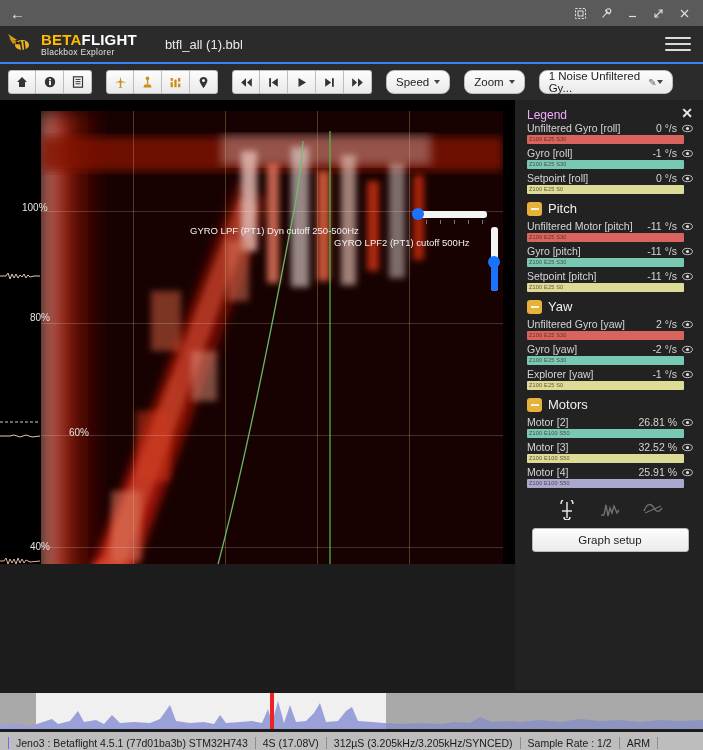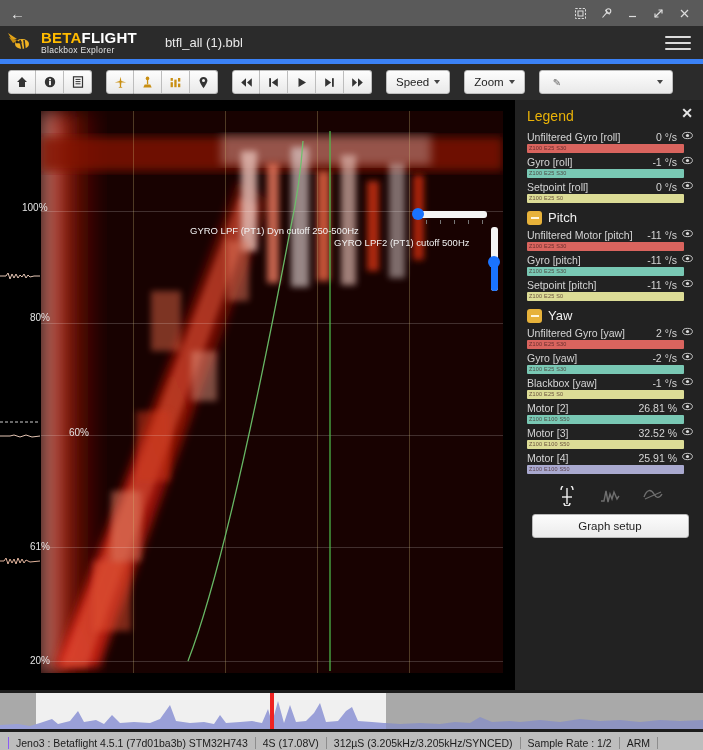--- a/index.html
+++ b/index.html
@@ -19,21 +19,21 @@
   .winbar .spacer { flex: 1; }
   .wbtn {
     width: 26px; height: 22px; display: flex; align-items: center; justify-content: center;
     color: #dcdcdc; cursor: pointer;
   }
   .wbtn svg { display:block; }
 
   
   .appbar {
     height: 38px; background: #2b2b2b; display: flex; align-items: center;
-    padding: 0 12px 0 6px; border-bottom: 5px solid #3b82f6;
+    padding: 0 12px 0 6px; border-bottom: 2px solid #3b82f6;
   }
   .logo-wrap { display: flex; align-items: center; gap: 5px; }
   .bee { width: 30px; height: 26px; }
   .brand { line-height: 1; }
   .brand .b1 { font-size: 15px; font-weight: bold; letter-spacing: .2px; }
   .brand .b1 .yel { color: #ffbb00; }
   .brand .b1 .wht { color: #ffffff; }
   .brand .b2 { font-size: 8.5px; color: #e2e2e2; letter-spacing: .3px; margin-top: 1px;}
   .filename { color: #e9e9e9; font-size: 13px; margin-left: 28px; }
   .appbar .spacer { flex: 1; }
@@ -50,32 +50,32 @@
   .btn-group { display: flex; }
   .tb {
     height: 24px; min-width: 28px; padding: 0 6px;
     background: linear-gradient(#fdfdfd,#e9e9e9);
     border: 1px solid #bdbdbd; display: flex; align-items: center; justify-content: center;
     cursor: pointer; color: #333; font-size: 11px;
   }
   .btn-group .tb + .tb { border-left: none; }
   .btn-group .tb:first-child { border-radius: 3px 0 0 3px; }
   .btn-group .tb:last-child { border-radius: 0 3px 3px 0; }
-  .tb.single { border-radius: 3px; }
+  .tb.single { border-radius: 8px; }
   .tb svg { display:block; }
   .tb .cap { font-size: 11.5px; color: #222; }
   .caret { margin-left: 5px; border-left: 3.5px solid transparent; border-right: 3.5px solid transparent; border-top: 4px solid #444; }
   .pencil { margin-left: 4px; color: #666; font-size: 10px; }
 
   
   .main { display: flex; height: 590px; }
 
   
   .graph {
-    position: relative; width: 515px; height: 590px; background: #000;
+    position: relative; width: 515px; height: 464px; background: #000;
     border-top: 1px solid #000; overflow: hidden; text-align: center;
   }
   .spectro { position: absolute; left: 41px; top: 10px; width: 462px; height: 562px; }
   .gridline { position: absolute; background: rgba(255,255,255,0.18); }
   .gridline.h { left: 41px; width: 462px; height: 1px; }
   .gridline.v { top: 10px; width: 1px; height: 562px; background: rgba(210,190,120,0.30); }
   .ylab-in { position: absolute; color: #e3e3e3; font-size: 10px; white-space: nowrap; }
   .annot { position: absolute; color: #f2f2f2; font-size: 9.5px; white-space: nowrap; }
   .curve { position: absolute; left: 41px; top: 10px; }
 
@@ -91,42 +91,42 @@
   .vslider .knob { position:absolute; left:0; top:29px; width:12px; height:12px; border-radius:50%; background:#1a73ff; }
 
   
   .trace { position: absolute; left: 0; width: 40px; height: 10px; }
 
   
   .legend {
     width: 188px; height: 590px; background: #222222; color: #ddd;
     padding: 8px 10px 0 12px; position: relative; overflow: hidden;
   }
-  .legend h1 { font-size: 14px; font-weight: normal; color: #eab308; margin-bottom: 7px; }
+  .legend h1 { font-size: 12px; font-weight: normal; color: #f0abfc; }
   .legend .close {
     position: absolute; right: 10px; top: 6px; color: #e6e6e6;
     font-size: 14px; font-weight: bold; cursor: pointer; line-height: 1;
   }
   .lsel {
     width: 166px; height: 24px; background: #fff; color: #222; font-size: 11px;
     border: 1px solid #c0c0c0; border-radius: 3px; display: flex; align-items: center;
     justify-content: center; position: relative; cursor: pointer; margin-bottom: 9px;
   }
   .lsel .dn { position:absolute; right: 8px; top: 5px; color:#555; font-size:10px; }
 
   .grp-head { display: flex; align-items: center; gap: 6px; margin: 7px 0 4px; }
   .grp-tog {
     width: 15px; height: 14px; border-radius: 3px; background: #e7b23a;
     display: flex; align-items: center; justify-content: center;
   }
   .grp-tog i { display:block; width: 8px; height: 2px; background: #fff6dd; }
   .grp-name { font-size: 13px; color: #efefef; }
 
   .fld { margin-bottom: 3px; }
-  .fld-row { display: flex; }
+  .fld-row { display: flex; align-items: center; }
   .fld-name { font-size: 10.5px; color: #d5d5d5; flex: 1; white-space: nowrap; }
   .fld-val { font-size: 10.5px; color: #d5d5d5; margin-right: 5px; white-space: nowrap; }
   .eye { width: 11px; height: 9px; }
   .bar {
     height: 9px; width: 157px; margin-top: 1px; border-radius: 1px;
     font-size: 5.5px; color: rgba(60,25,25,0.75); padding-left: 2px; line-height: 9px;
     font-family: "Liberation Sans", sans-serif; letter-spacing: .2px; overflow: hidden;
   }
 
   .lg-icons { display: flex; justify-content: space-around; padding: 0 18px; margin-top: 12px; }
@@ -327,20 +327,21 @@
       <span class="cap">Speed</span>
       <span class="caret"></span>
     </div>
 
     <div class="tb single" style="padding:0 9px;">
       <span class="cap">Zoom</span>
       <span class="caret"></span>
     </div>
 
     <div class="tb single" style="padding:0 9px; width:134px; justify-content:flex-start;">
+      <span class="cap">1 Noise Unfiltered Gy...</span>
       <span class="pencil">✎</span>
       <span class="caret" style="margin-left:auto;"></span>
     </div>
   </div>
 
   <div class="main">
 
     <div class="graph">
 
       <svg class="spectro" viewBox="0 0 462 562" preserveAspectRatio="none">
@@ -410,21 +411,21 @@
       <div class="gridline v" style="left:409px"></div>
 
       <svg class="curve" width="462" height="562" viewBox="0 0 462 562">
         <path d="M147 550 C178 470 215 300 249 120 C256 88 260 60 262 30" fill="none" stroke="#6cc16a" stroke-width="1.3" opacity="0.95"></path>
         <line x1="289" y1="20" x2="289" y2="560" stroke="#4fbf4d" stroke-width="1.3" opacity="0.95"></line>
       </svg>
 
       <div class="ylab-in" style="left:22px; top:101px;">100%</div>
       <div class="ylab-in" style="left:30px; top:211px;">80%</div>
       <div class="ylab-in" style="left:30px; top:326px;padding-left:39px;">60%</div>
-      <div class="ylab-in" style="left:30px; top:440px;">61%</div>
+      <div class="ylab-in" style="left:30px; top:440px;">40%</div>
       <div class="ylab-in" style="left:30px; top:554px;">20%</div>
 
       <div class="annot" style="left:190px; top:124px;">GYRO LPF (PT1) Dyn cutoff 250-500Hz</div>
       <div class="annot" style="left:334px; top:136px;">GYRO LPF2 (PT1) cutoff 500Hz</div>
 
       <svg class="trace" style="top:170px" viewBox="0 0 40 10">
           <path d="M0 5 L6 5 L8 2 L10 8 L12 3 L14 7 L16 3 L18 7 L20 4 L22 6 L24 3 L26 7 L28 4 L30 6 L34 5 L40 5" stroke="#e4c5b4" fill="none" stroke-width="1"></path>
         </svg>
       <svg class="trace" style="top:316px" viewBox="0 0 40 10">
           <path d="M0 5 L40 5" stroke="#cfcfcf" fill="none" stroke-width="1" stroke-dasharray="3 2"></path>
@@ -555,28 +556,34 @@
               <span class="fld-val">-2 °/s</span>
               <svg class="eye" viewBox="0 0 14 10">
                 <ellipse cx="7" cy="5" rx="6.2" ry="4" fill="none" stroke="#dcdcdc" stroke-width="1.1"></ellipse>
                 <circle cx="7" cy="5" r="2" fill="#dcdcdc"></circle>
               </svg>
             </div>
             <div class="bar" style="background:#79c8b4">Z100 E25 S30</div>
           </div>
           <div class="fld">
             <div class="fld-row">
-              <span class="fld-name">Blackbox [yaw]</span>
+              <span class="fld-name">Explorer [yaw]</span>
               <span class="fld-val">-1 °/s</span>
               <svg class="eye" viewBox="0 0 14 10">
                 <ellipse cx="7" cy="5" rx="6.2" ry="4" fill="none" stroke="#dcdcdc" stroke-width="1.1"></ellipse>
                 <circle cx="7" cy="5" r="2" fill="#dcdcdc"></circle>
               </svg>
             </div>
             <div class="bar" style="background:#dcdc96">Z100 E25 S0</div>
+          </div>
+          <div class="grp-head">
+            <span class="grp-tog">
+              <i></i>
+            </span>
+            <span class="grp-name">Motors</span>
           </div>
           <div class="fld">
             <div class="fld-row">
               <span class="fld-name">Motor [2]</span>
               <span class="fld-val">26.81 %</span>
               <svg class="eye" viewBox="0 0 14 10">
                 <ellipse cx="7" cy="5" rx="6.2" ry="4" fill="none" stroke="#dcdcdc" stroke-width="1.1"></ellipse>
                 <circle cx="7" cy="5" r="2" fill="#dcdcdc"></circle>
               </svg>
             </div>

